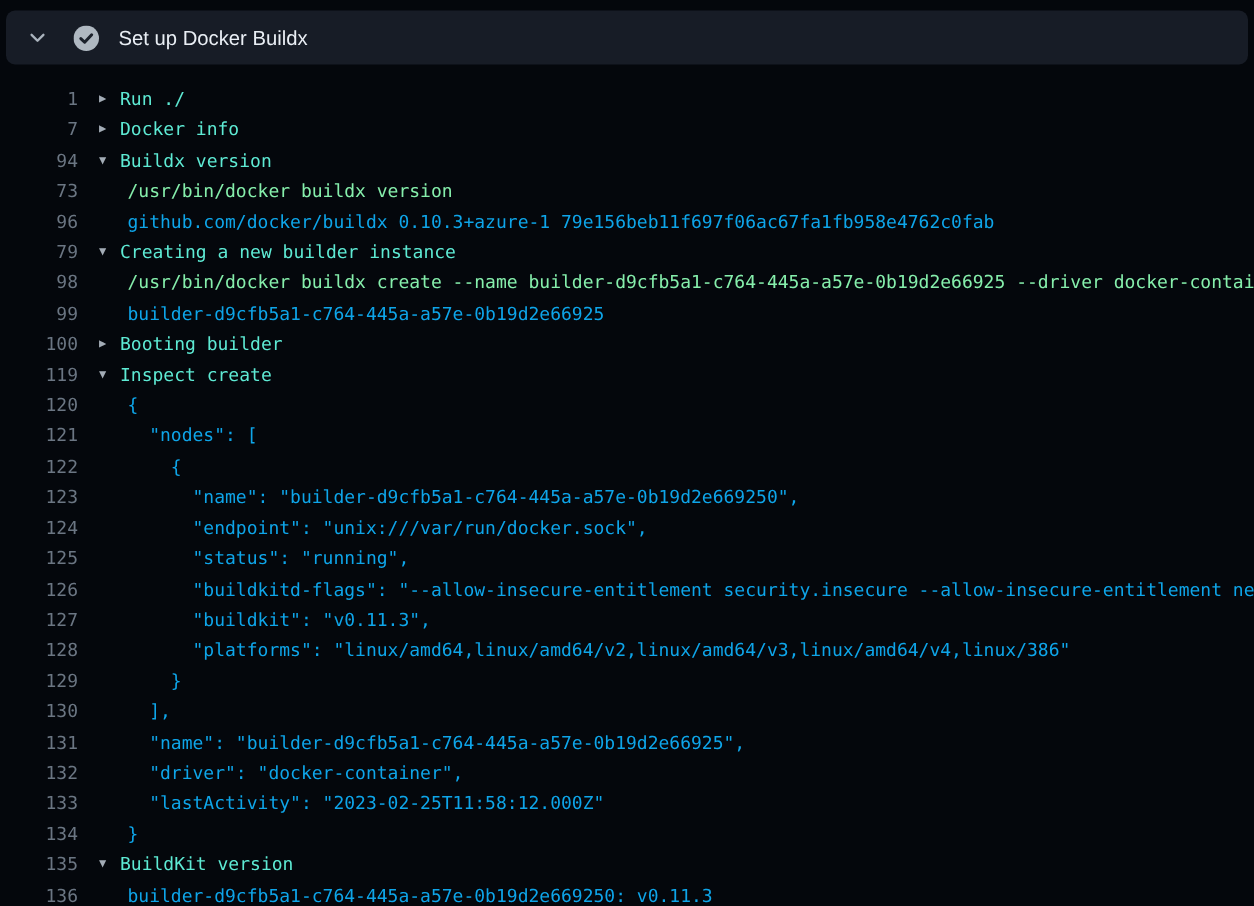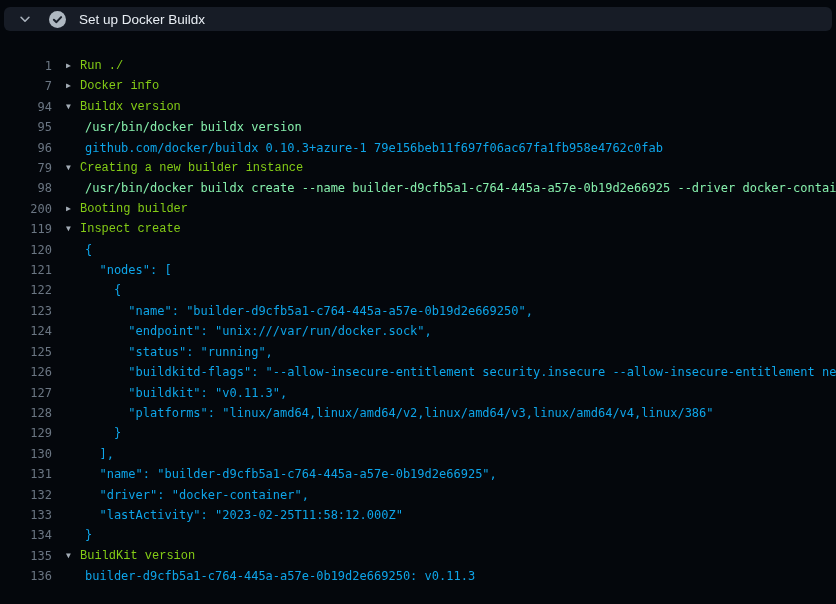--- a/index.html
+++ b/index.html
@@ -5,21 +5,21 @@
   html,body{margin:0;padding:0;}
   body{
     width:836px;height:604px;
     background:#04070c;
     overflow:hidden;
     position:relative;
     font-family:"DejaVu Sans Mono","Liberation Mono",monospace;
   }
   
   .step-header{
-    position:absolute;left:4px;top:7px;right:4px;height:24px;
+    position:absolute;left:4px;top:7px;right:4px;height:36px;
     background:#171c26;border-radius:6px;
     display:flex;align-items:center;
     cursor:pointer;
   }
   .chev-btn{
     width:26px;height:26px;margin-left:8px;
     display:flex;align-items:center;justify-content:center;
     background:transparent;border:none;padding:0;cursor:pointer;
   }
   .chev-btn svg{display:block;}
@@ -46,21 +46,21 @@
   .ln{
     position:absolute;left:0;top:0;width:52px;
     text-align:right;color:#6b7683;cursor:pointer;
   }
   .arrow{
     position:absolute;left:66px;top:0;
     font-size:8px;color:#a3acb6;cursor:pointer;
   }
   .txt{position:absolute;left:85px;top:0;}
   .row.group .txt{left:80px;cursor:pointer;}
-  .t-group{color:#84cc16;font-family:Liberation Mono, monospace;}
+  .t-group{color:#5eead4;}
   .t-cmd{color:#86efac;}
   .t-out{color:#0ea5e9;}
 </style>
 </head>
 <body>
 
 <div class="step-header">
   <button class="chev-btn">
     <svg width="14" height="14" viewBox="0 0 16 16">
       <path d="M3.5 6 L8 10.5 L12.5 6" fill="none" stroke="#aab3bd" stroke-width="1.8" stroke-linecap="round" stroke-linejoin="round"></path>
@@ -72,25 +72,26 @@
       <path d="M4.6 8.2 L7 10.5 L11.4 5.8" fill="none" stroke="#1b212b" stroke-width="1.9" stroke-linecap="round" stroke-linejoin="round"></path>
     </svg>
   </span>
   <span class="step-title">Set up Docker Buildx</span>
 </div>
 
 <div class="log">
     <div class="row group"><span class="ln">1</span><span class="arrow">▶</span><span class="txt t-group">Run ./</span></div>
     <div class="row group"><span class="ln">7</span><span class="arrow">▶</span><span class="txt t-group">Docker info</span></div>
     <div class="row group"><span class="ln">94</span><span class="arrow">▼</span><span class="txt t-group">Buildx version</span></div>
-    <div class="row"><span class="ln">95</span><span class="txt t-cmd">/usr/bin/docker buildx version</span></div>
+    <div class="row"><span class="ln">73</span><span class="txt t-cmd">/usr/bin/docker buildx version</span></div>
     <div class="row"><span class="ln">96</span><span class="txt t-out">github.com/docker/buildx 0.10.3+azure-1 79e156beb11f697f06ac67fa1fb958e4762c0fab</span></div>
     <div class="row group"><span class="ln">79</span><span class="arrow">▼</span><span class="txt t-group">Creating a new builder instance</span></div>
     <div class="row"><span class="ln">98</span><span class="txt t-cmd">/usr/bin/docker buildx create --name builder-d9cfb5a1-c764-445a-a57e-0b19d2e66925 --driver docker-container</span></div>
-    <div class="row group"><span class="ln">200</span><span class="arrow">▶</span><span class="txt t-group">Booting builder</span></div>
+    <div class="row"><span class="ln">99</span><span class="txt t-out">builder-d9cfb5a1-c764-445a-a57e-0b19d2e66925</span></div>
+    <div class="row group"><span class="ln">100</span><span class="arrow">▶</span><span class="txt t-group">Booting builder</span></div>
     <div class="row group"><span class="ln">119</span><span class="arrow">▼</span><span class="txt t-group">Inspect create</span></div>
     <div class="row"><span class="ln">120</span><span class="txt t-out">{</span></div>
     <div class="row"><span class="ln">121</span><span class="txt t-out">  "nodes": [</span></div>
     <div class="row"><span class="ln">122</span><span class="txt t-out">    {</span></div>
     <div class="row"><span class="ln">123</span><span class="txt t-out">      "name": "builder-d9cfb5a1-c764-445a-a57e-0b19d2e669250",</span></div>
     <div class="row"><span class="ln">124</span><span class="txt t-out">      "endpoint": "unix:///var/run/docker.sock",</span></div>
     <div class="row"><span class="ln">125</span><span class="txt t-out">      "status": "running",</span></div>
     <div class="row"><span class="ln">126</span><span class="txt t-out">      "buildkitd-flags": "--allow-insecure-entitlement security.insecure --allow-insecure-entitlement network.host",</span></div>
     <div class="row"><span class="ln">127</span><span class="txt t-out">      "buildkit": "v0.11.3",</span></div>
     <div class="row"><span class="ln">128</span><span class="txt t-out">      "platforms": "linux/amd64,linux/amd64/v2,linux/amd64/v3,linux/amd64/v4,linux/386"</span></div>

